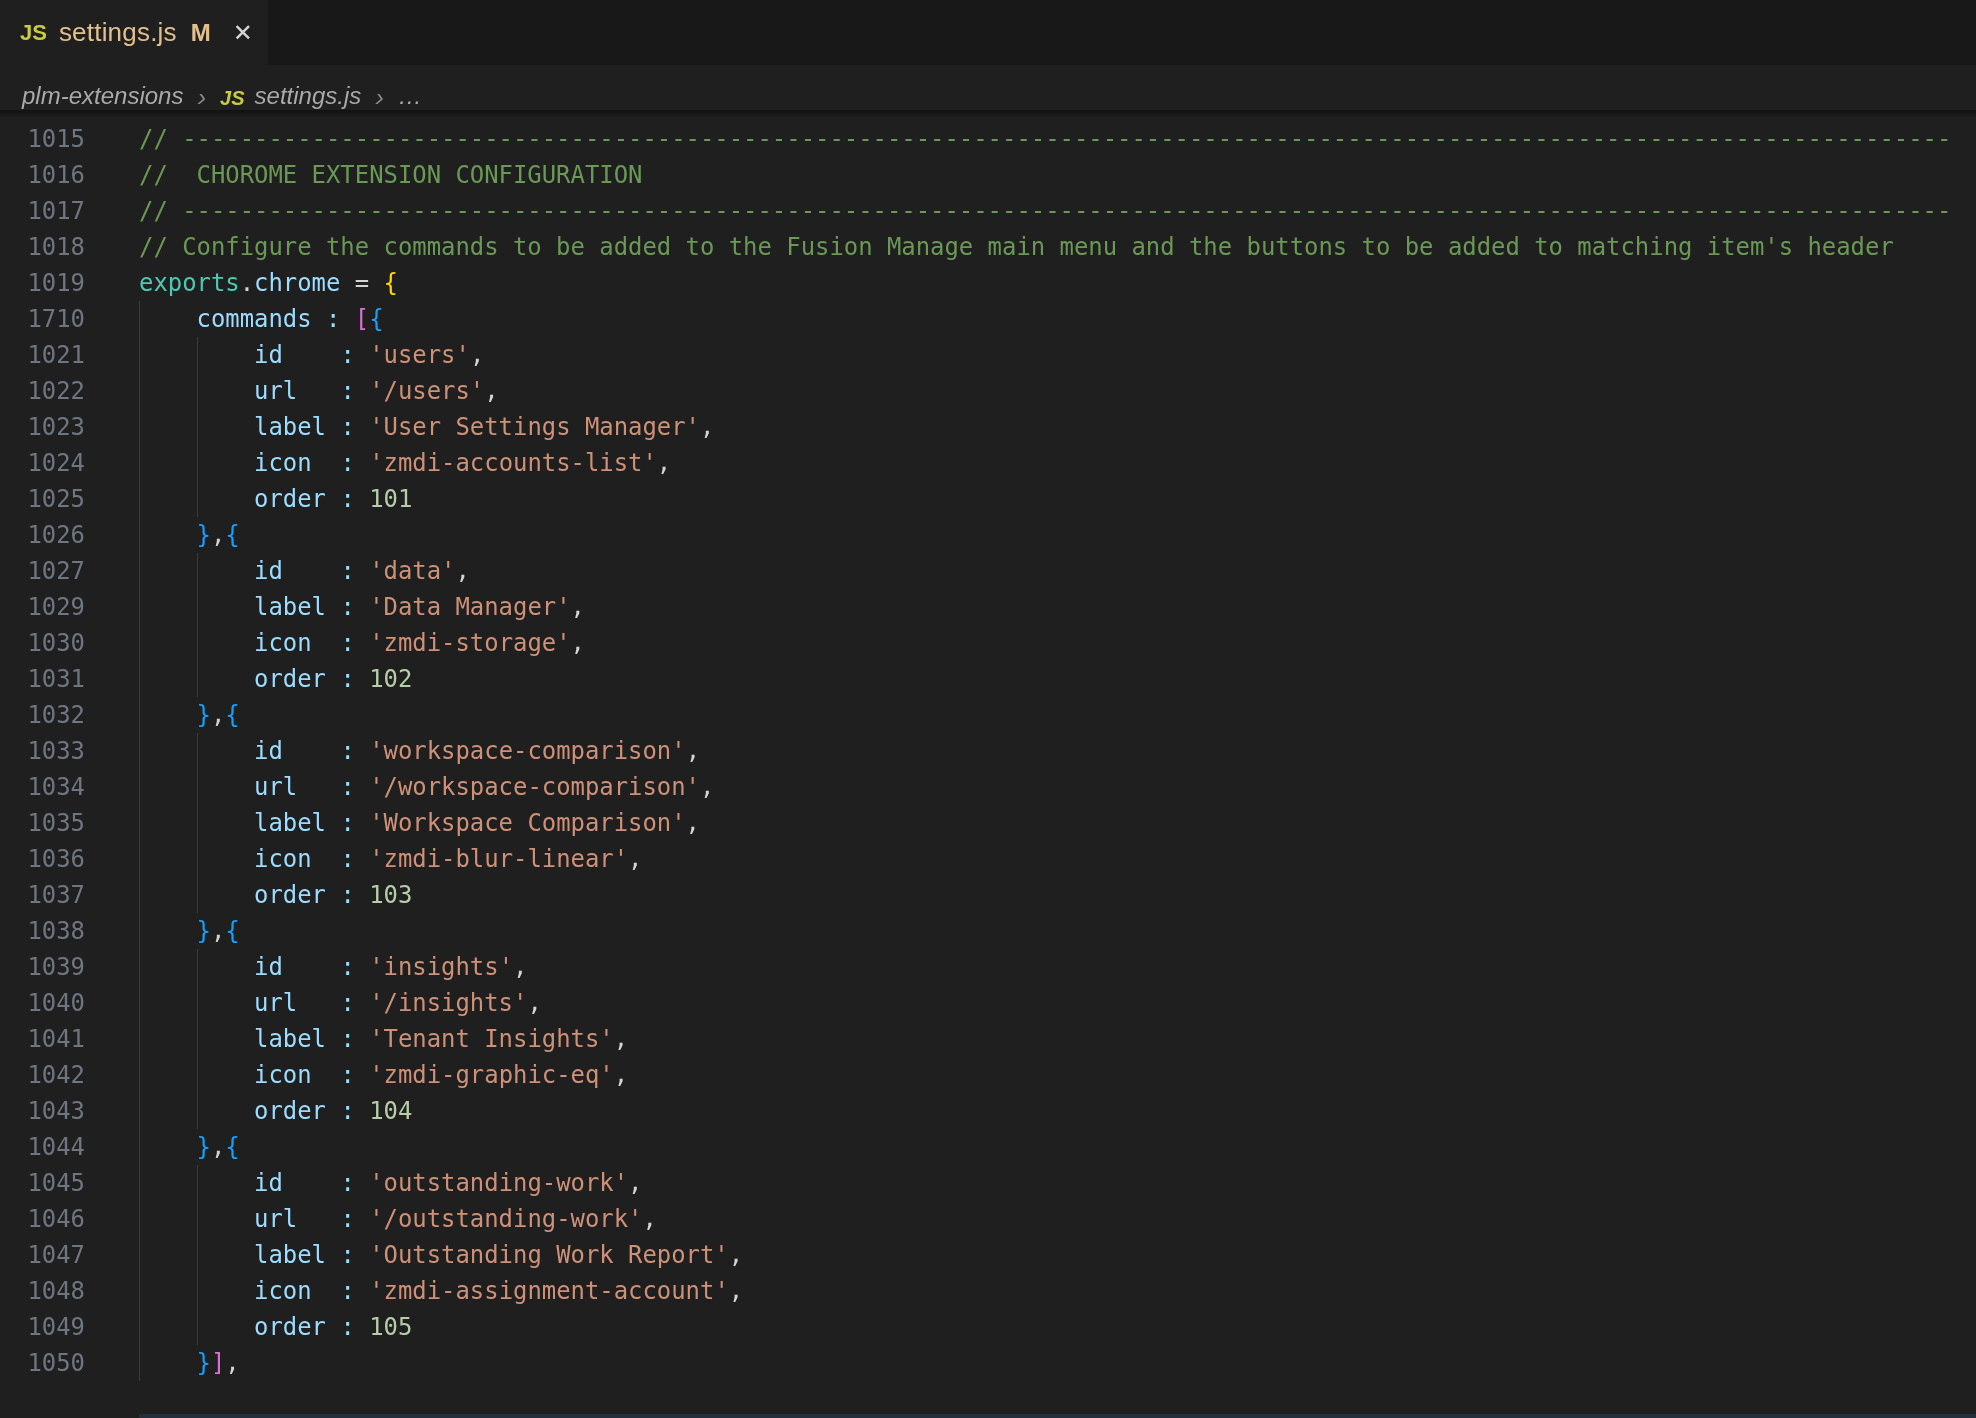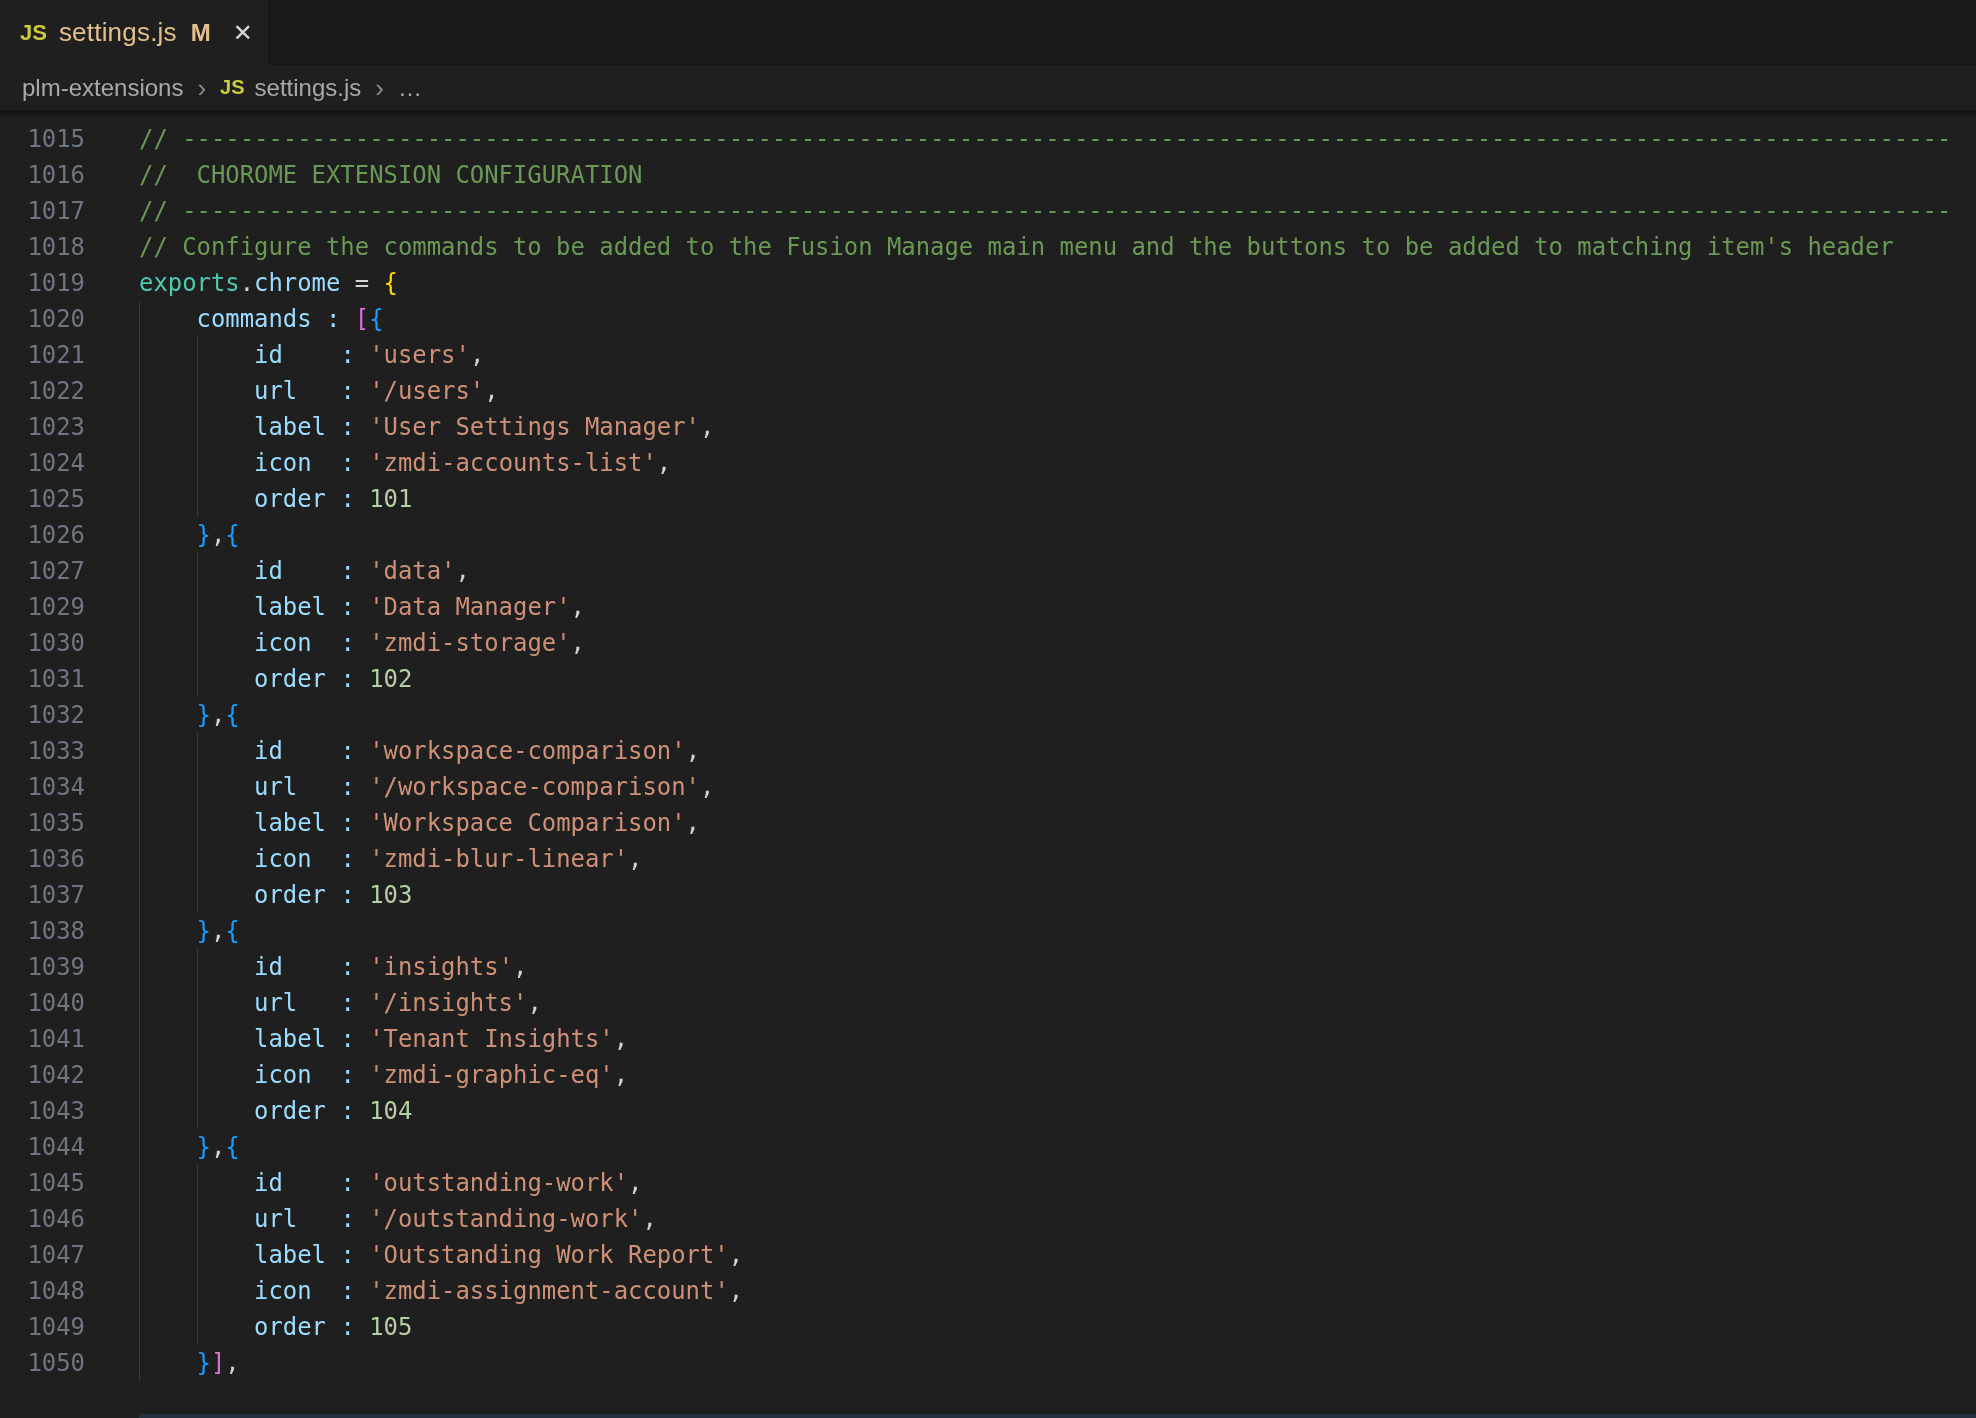--- a/index.html
+++ b/index.html
@@ -17,22 +17,22 @@
   
   .tabbar{height:65px;background:var(--tabbar_bg);display:flex;align-items:stretch;}
   .tab{width:268px;background:var(--tab_active_bg);display:flex;align-items:center;
        padding:0 16px 0 20px;gap:12px;cursor:pointer;}
   .tab-label{color:var(--modified);font-size:26px;letter-spacing:.2px;}
   .tab-dirty{color:var(--modified);font-size:24px;font-weight:bold;margin-left:2px;}
   .tab-close{color:#d4d4d4;font-size:24px;margin-left:10px;line-height:1;}
   .jsicon{color:var(--js_icon);font-weight:bold;font-size:22px;letter-spacing:0;}
 
   
-  .breadcrumb{height:45px;background:var(--editor_bg);display:flex;align-items:center;
-              padding-left:22px;color:var(--breadcrumb_fg);font-size:24px;}
+  .breadcrumb{height:45px;background:var(--editor_bg);display:flex;align-items:flex-end;
+              padding-left:22px;color:var(--breadcrumb_fg);font-size:24px;font-style:italic;}
   .crumb{cursor:pointer;}
   .crumb-sep{color:#8a8a8a;font-size:26px;margin:0 14px;line-height:1;}
   .breadcrumb .jsicon{font-size:20px;margin-right:10px;}
 
   .editor-shadow{height:8px;width:100%;
      background:linear-gradient(to bottom,rgba(0,0,0,.45),rgba(0,0,0,0));
      position:relative;margin-top:0;}
 
   
   .editor{position:relative;font-family:"DejaVu Sans Mono",monospace;font-size:23.9px;
@@ -76,21 +76,21 @@
 
 <div class="editor-shadow"></div>
 
 <div class="editor">
   <div>
       <div class="line"><div class="ln">1015</div><div class="code"><span class="tk-cmt">// ---------------------------------------------------------------------------------------------------------------------------</span></div></div>
       <div class="line"><div class="ln">1016</div><div class="code"><span class="tk-cmt">//  CHOROME EXTENSION CONFIGURATION</span></div></div>
       <div class="line"><div class="ln">1017</div><div class="code"><span class="tk-cmt">// ---------------------------------------------------------------------------------------------------------------------------</span></div></div>
       <div class="line"><div class="ln">1018</div><div class="code"><span class="tk-cmt">// Configure the commands to be added to the Fusion Manage main menu and the buttons to be added to matching item's header</span></div></div>
       <div class="line"><div class="ln">1019</div><div class="code"><span class="tk-teal">exports</span><span class="tk-fg">.</span><span class="tk-prop">chrome</span><span class="tk-fg"> = </span><span class="tk-b1">{</span></div></div>
-      <div class="line"><span class="guide" style="left: 139px;"></span><div class="ln">1020</div><div class="code"><span class="tk-fg">    </span><span class="tk-prop">commands</span><span class="tk-fg"> </span><span class="tk-prop">:</span><span class="tk-fg"> </span><span class="tk-b2">[</span><span class="tk-b3">{</span></div></div>
+      <div class="line"><span class="guide" style="left: 139px;"></span><div class="ln">1710</div><div class="code"><span class="tk-fg">    </span><span class="tk-prop">commands</span><span class="tk-fg"> </span><span class="tk-prop">:</span><span class="tk-fg"> </span><span class="tk-b2">[</span><span class="tk-b3">{</span></div></div>
       <div class="line"><span class="guide" style="left: 139px;"></span><span class="guide" style="left: 196.556px;"></span><div class="ln">1021</div><div class="code"><span class="tk-fg">        </span><span class="tk-prop">id</span><span class="tk-fg">    </span><span class="tk-prop">:</span><span class="tk-fg"> </span><span class="tk-str">'users'</span><span class="tk-fg">,</span></div></div>
       <div class="line"><span class="guide" style="left: 139px;"></span><span class="guide" style="left: 196.556px;"></span><div class="ln">1022</div><div class="code"><span class="tk-fg">        </span><span class="tk-prop">url</span><span class="tk-fg">   </span><span class="tk-prop">:</span><span class="tk-fg"> </span><span class="tk-str">'/users'</span><span class="tk-fg">,</span></div></div>
       <div class="line"><span class="guide" style="left: 139px;"></span><span class="guide" style="left: 196.556px;"></span><div class="ln">1023</div><div class="code"><span class="tk-fg">        </span><span class="tk-prop">label</span><span class="tk-fg"> </span><span class="tk-prop">:</span><span class="tk-fg"> </span><span class="tk-str">'User Settings Manager'</span><span class="tk-fg">,</span></div></div>
       <div class="line"><span class="guide" style="left: 139px;"></span><span class="guide" style="left: 196.556px;"></span><div class="ln">1024</div><div class="code"><span class="tk-fg">        </span><span class="tk-prop">icon</span><span class="tk-fg">  </span><span class="tk-prop">:</span><span class="tk-fg"> </span><span class="tk-str">'zmdi-accounts-list'</span><span class="tk-fg">,</span></div></div>
       <div class="line"><span class="guide" style="left: 139px;"></span><span class="guide" style="left: 196.556px;"></span><div class="ln">1025</div><div class="code"><span class="tk-fg">        </span><span class="tk-prop">order</span><span class="tk-fg"> </span><span class="tk-prop">:</span><span class="tk-fg"> </span><span class="tk-num">101</span></div></div>
       <div class="line"><span class="guide" style="left: 139px;"></span><div class="ln">1026</div><div class="code"><span class="tk-fg">    </span><span class="tk-b3">}</span><span class="tk-fg">,</span><span class="tk-b3">{</span></div></div>
       <div class="line"><span class="guide" style="left: 139px;"></span><span class="guide" style="left: 196.556px;"></span><div class="ln">1027</div><div class="code"><span class="tk-fg">        </span><span class="tk-prop">id</span><span class="tk-fg">    </span><span class="tk-prop">:</span><span class="tk-fg"> </span><span class="tk-str">'data'</span><span class="tk-fg">,</span></div></div>
       <div class="line"><span class="guide" style="left: 139px;"></span><span class="guide" style="left: 196.556px;"></span><div class="ln">1029</div><div class="code"><span class="tk-fg">        </span><span class="tk-prop">label</span><span class="tk-fg"> </span><span class="tk-prop">:</span><span class="tk-fg"> </span><span class="tk-str">'Data Manager'</span><span class="tk-fg">,</span></div></div>
       <div class="line"><span class="guide" style="left: 139px;"></span><span class="guide" style="left: 196.556px;"></span><div class="ln">1030</div><div class="code"><span class="tk-fg">        </span><span class="tk-prop">icon</span><span class="tk-fg">  </span><span class="tk-prop">:</span><span class="tk-fg"> </span><span class="tk-str">'zmdi-storage'</span><span class="tk-fg">,</span></div></div>
       <div class="line"><span class="guide" style="left: 139px;"></span><span class="guide" style="left: 196.556px;"></span><div class="ln">1031</div><div class="code"><span class="tk-fg">        </span><span class="tk-prop">order</span><span class="tk-fg"> </span><span class="tk-prop">:</span><span class="tk-fg"> </span><span class="tk-num">102</span></div></div>

